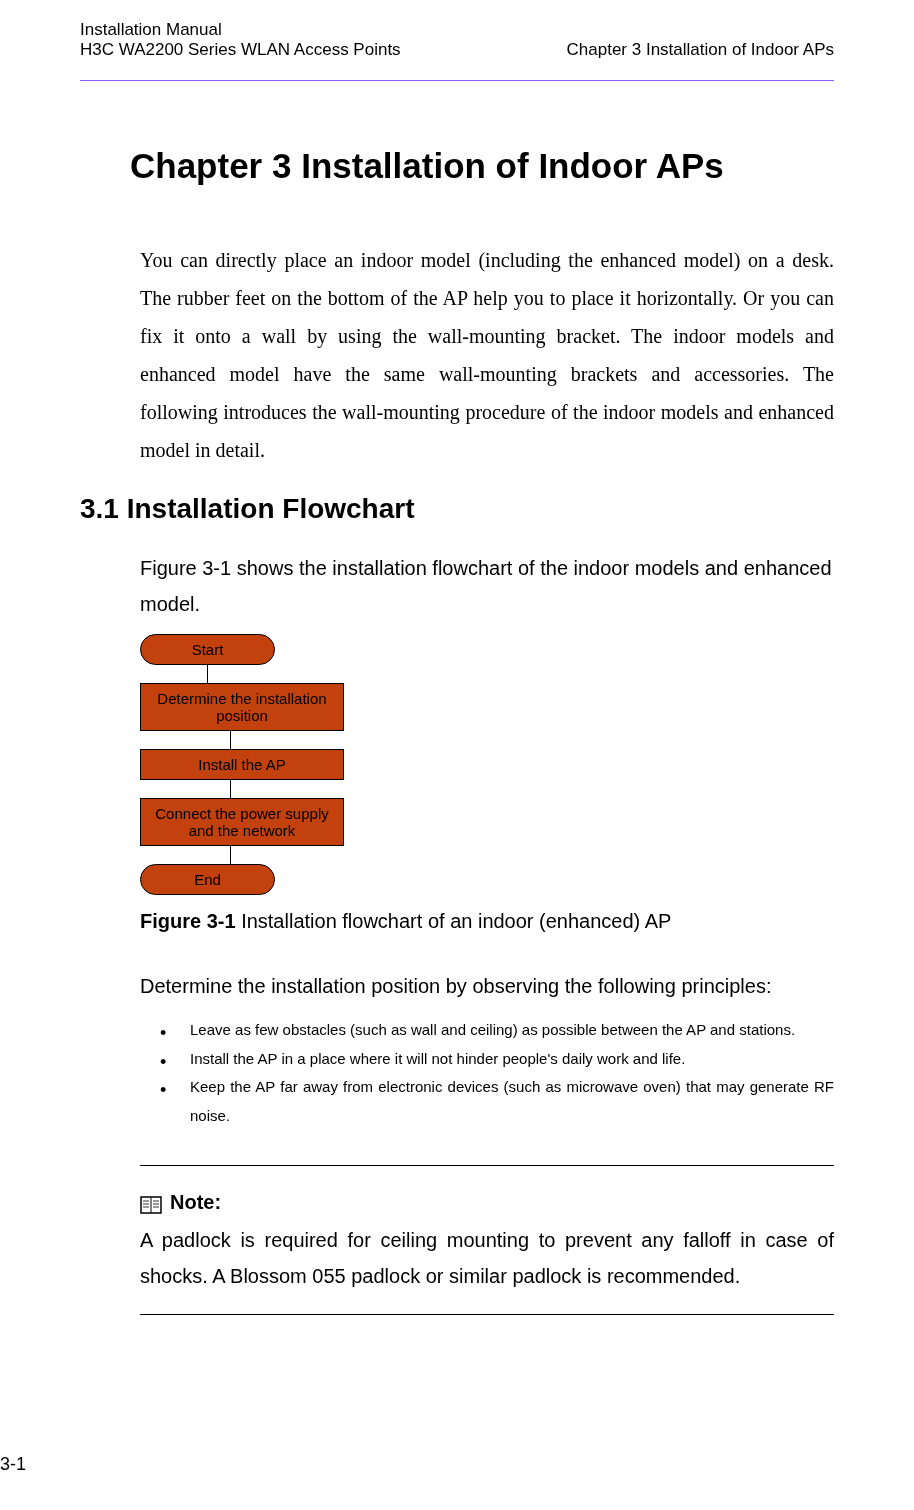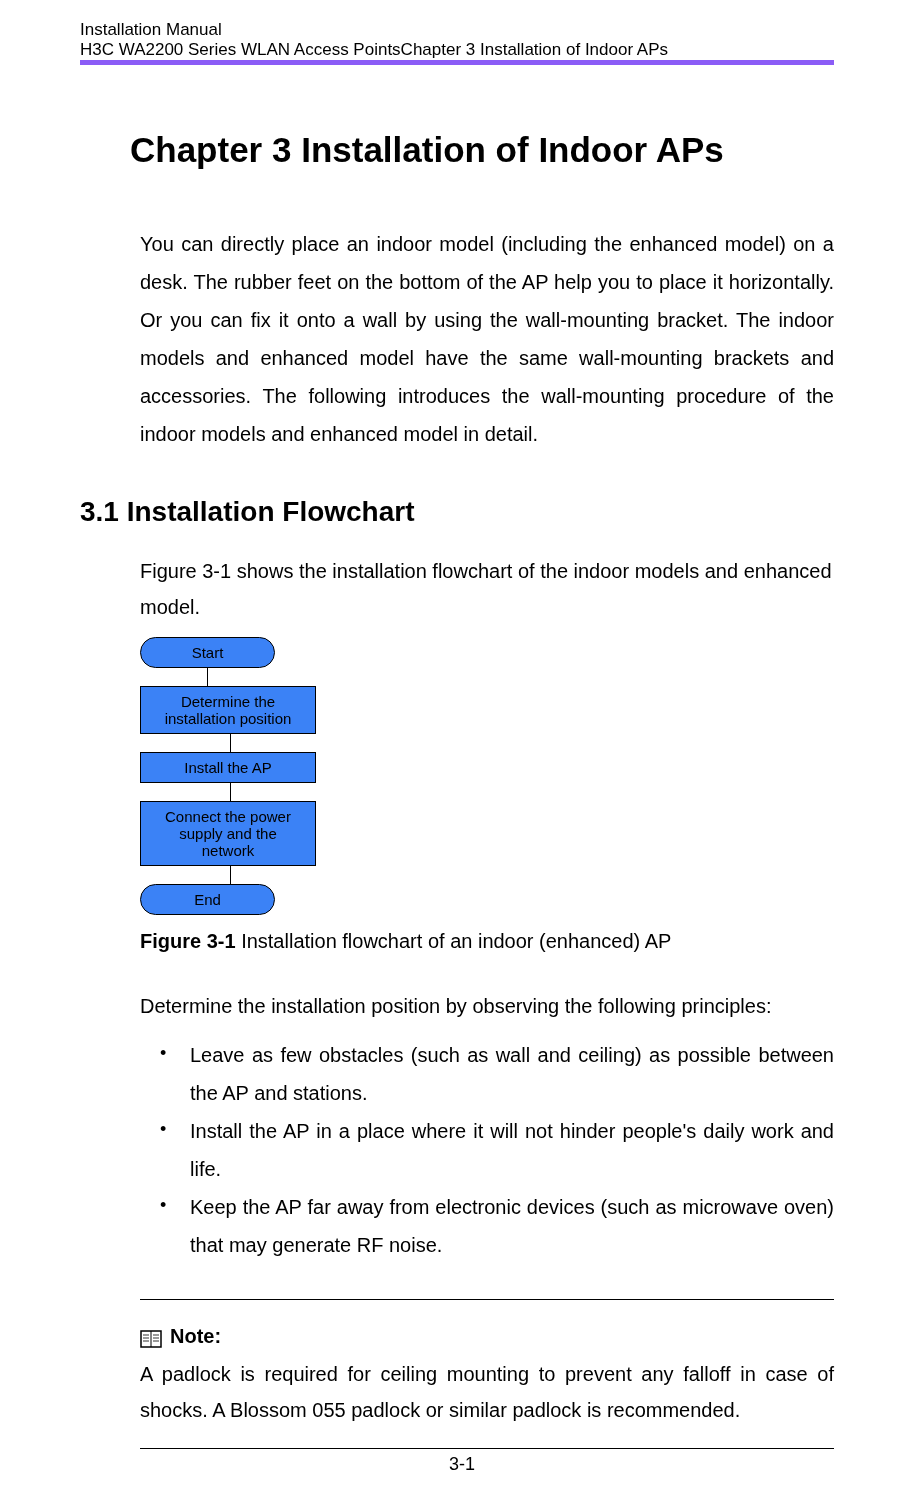--- a/index.html
+++ b/index.html
@@ -13,24 +13,24 @@
       width: 914px;
       height: 1510px;
       position: relative;
       color: #000;
     }
     .page {
       padding: 20px 80px 0 80px;
     }
     .header {
       display: flex;
-      justify-content: flex-start;
+      justify-content: space-between;
       font-size: 17px;
-      padding-bottom: 0;
-      border-bottom: 5px solid #8b5cf6;
+      padding-bottom: 20px;
+      border-bottom: 1px solid #8b5cf6;
     }
     .header-left {
       text-align: left;
     }
     .header-right {
       text-align: right;
       align-self: flex-end;
     }
     .content {
       padding-left: 60px;
@@ -39,49 +39,50 @@
     .chapter-title {
       font-size: 35px;
       font-weight: bold;
       margin-bottom: 55px;
       margin-left: -10px;
     }
     .intro-para {
       font-size: 20px;
       line-height: 1.9;
       text-align: justify;
-      margin-bottom: 43px;
+      margin-bottom: 24px;
+      font-family: Liberation Serif, serif;
     }
     .section-heading {
       font-size: 28px;
       font-weight: bold;
       margin-left: -60px;
       margin-bottom: 25px;
     }
     .para {
       font-size: 20px;
       line-height: 1.8;
       margin-bottom: 12px;
     }
     .flowchart {
       margin: 10px 0 15px 0;
     }
     .flow-box {
       border: 1px solid #000;
       text-align: center;
       font-size: 15px;
       padding: 6px 10px;
-      background: #3b82f6;
+      background: #c2410c;
     }
     .flow-rounded {
       border-radius: 18px;
       width: 135px;
     }
     .flow-rect {
-      width: 176px;
+      width: 204px;
     }
     .flow-connector {
       width: 1px;
       height: 18px;
       background: #000;
       margin-left: 67px;
     }
     .flow-connector-wide {
       margin-left: 90px;
     }
@@ -92,21 +93,21 @@
     }
     .figure-caption b {
       font-weight: bold;
     }
     .bullet-list {
       list-style: none;
       padding-left: 0;
       margin-bottom: 35px;
     }
     .bullet-list li {
-      font-size: 20px;
+      font-size: 15px;
       line-height: 1.9;
       padding-left: 50px;
       position: relative;
       text-align: justify;
     }
     .bullet-list li::before {
       content: "•";
       position: absolute;
       left: 20px;
       font-size: 18px;
@@ -138,23 +139,21 @@
     .note-text {
       font-size: 20px;
       line-height: 1.8;
       text-align: justify;
     }
     .page-number {
       position: absolute;
       bottom: 35px;
       left: 0;
       right: 0;
-      text-align: center;
       font-size: 18px;
-      margin-left: 10px;
     }
   </style>
 </head>
 <body>
 
 <div class="page">
   <div class="header">
     <div class="header-left">
       <div>Installation Manual</div>
       <div>H3C WA2200 Series WLAN Access Points</div>

